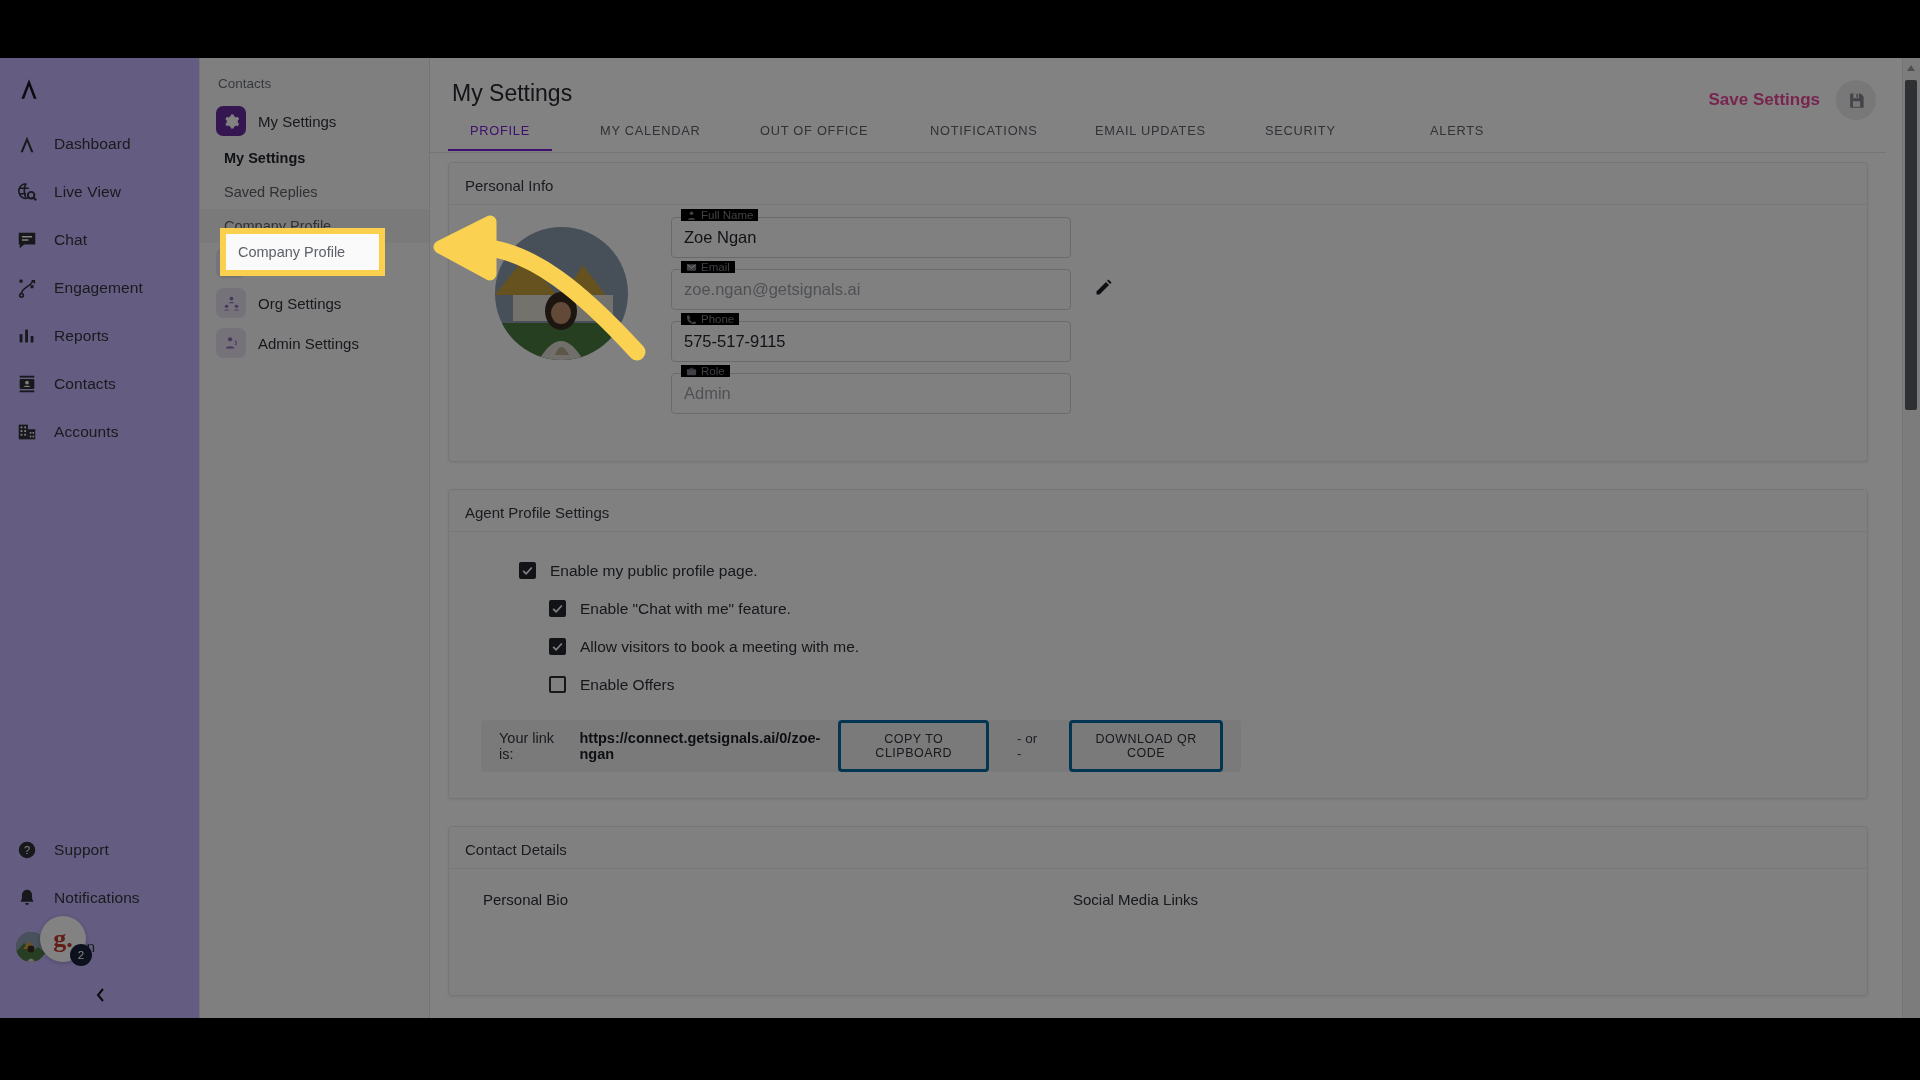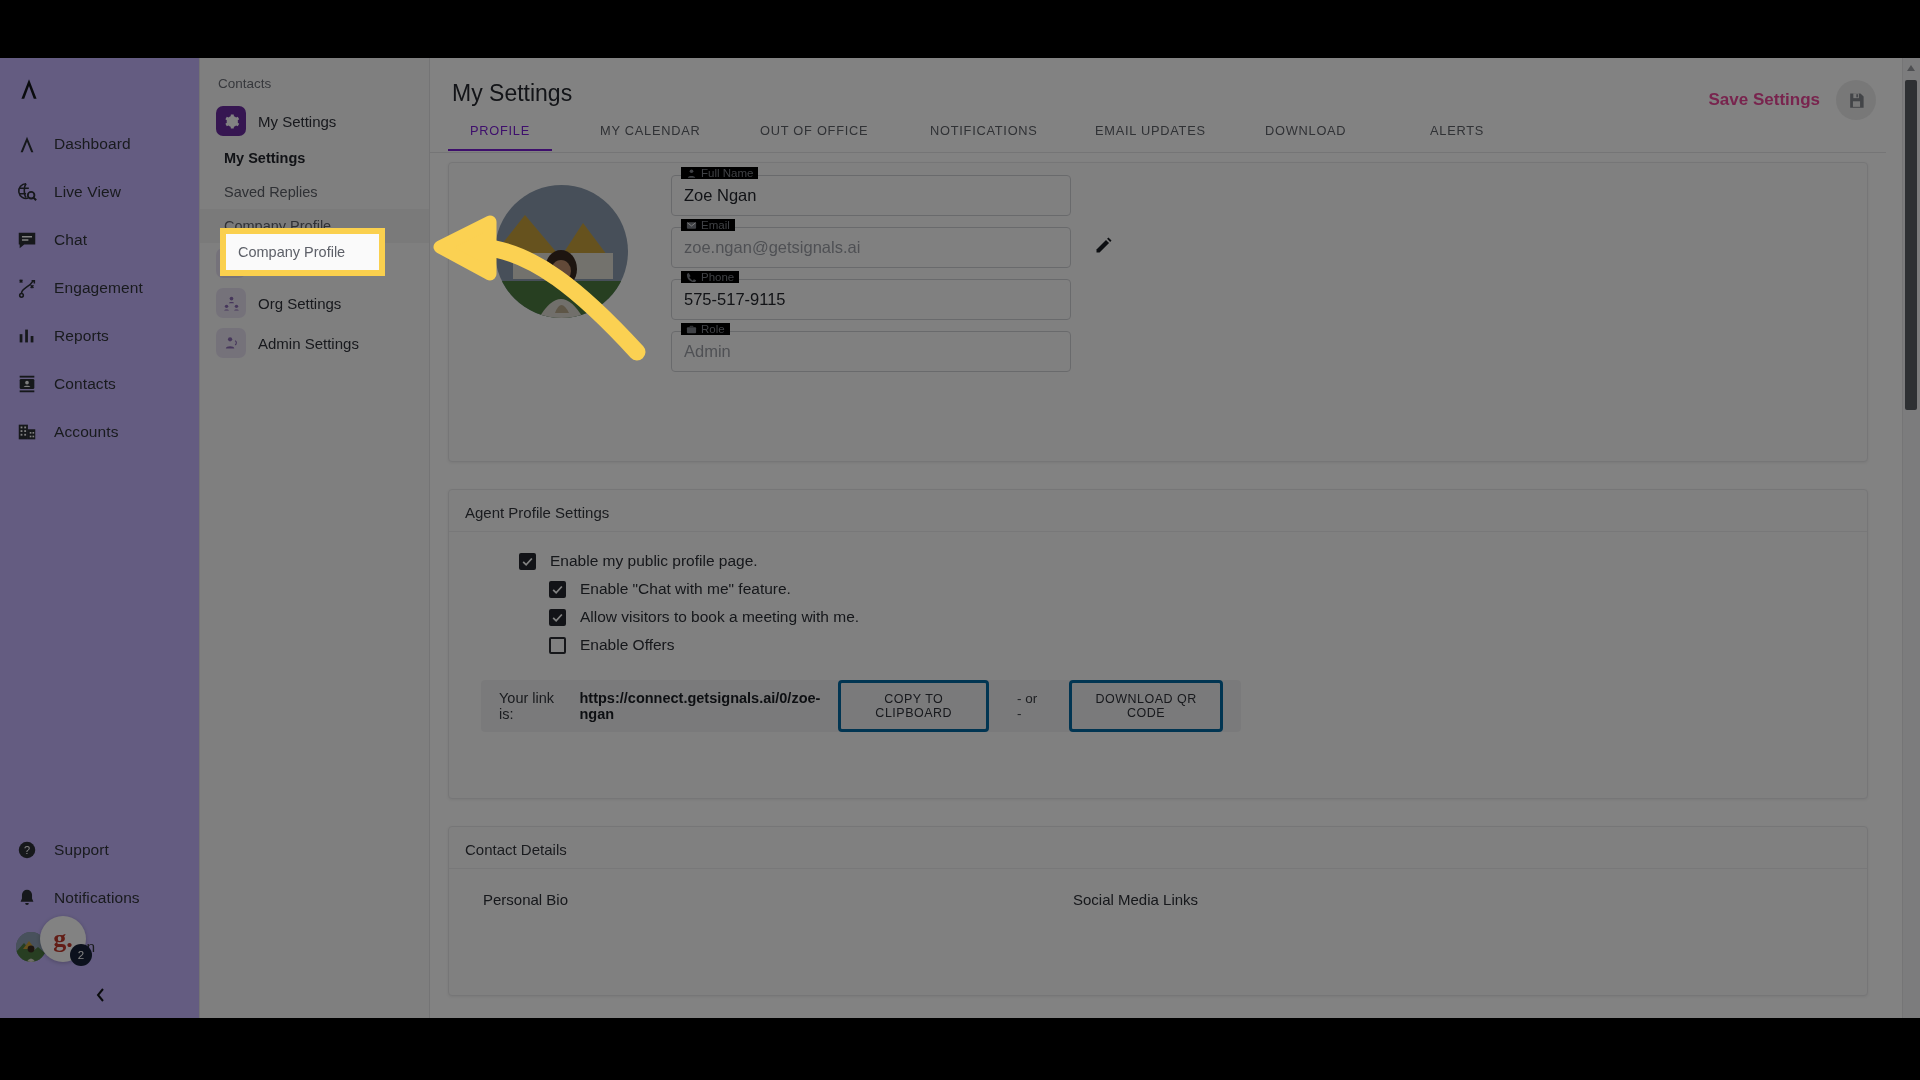--- a/index.html
+++ b/index.html
@@ -65,21 +65,21 @@
   .pphoto{position:absolute;left:46px;top:22px;width:133px;height:133px;border-radius:50%;overflow:hidden;}
   .fields{position:absolute;left:222px;top:12px;width:400px;}
   .fl{position:relative;margin-bottom:11px;}
   .fl-box{height:41px;border:1px solid #cfd0d4;border-radius:4px;box-sizing:border-box;display:flex;align-items:center;padding:0 12px;font-size:16.5px;color:#24272d;background:transparent;}
   .fl-box.muted{color:#9b9ea5;}
   .fl-lab{position:absolute;left:10px;top:-8px;background:#000000;padding:0 5px;font-size:11.5px;color:#7d8087;display:flex;align-items:center;gap:4px;}
   .pencil{position:absolute;left:645px;top:72px;color:#1b1e24;cursor:pointer;}
 
   
   #card2{top:336px;height:310px;}
-  .cb-row{display:flex;align-items:flex-end;margin-top:10px;cursor:pointer;padding-left:38px;}
+  .cb-row{display:flex;align-items:flex-start;margin-top:20px;cursor:pointer;padding-left:38px;}
   .cb{width:17px;height:17px;border:2px solid #2b2e34;border-radius:2px;box-sizing:border-box;flex:none;display:flex;align-items:center;justify-content:center;}
   .cb.on{background:#24272d;border-color:#24272d;}
   .cb-lbl{font-size:15.5px;color:#2c2f36;margin-left:14px;}
 
   .linkbar{margin:26px 0 0 32px;width:760px;height:52px;background:#f0f0f1;border-radius:4px;display:flex;align-items:center;padding:0 18px;box-sizing:border-box;}
   .linkbar .t{font-size:14.5px;color:#33363d;}
   .linkbar .u{font-size:14.5px;color:#1b1e24;font-weight:bold;margin-left:18px;}
   .lbtn{border:3px solid #0369a1;border-radius:4px;background:transparent;font-size:12.5px;letter-spacing:.5px;color:#2f323a;
         padding:9px 13px;cursor:pointer;font-family:"Liberation Sans",sans-serif;}
   .orsep{font-size:13.5px;color:#3a3d44;margin:0 28px;}
@@ -305,27 +305,28 @@
         </svg>
       </span>
     </div>
 
     <div class="tabs">
       <div class="tab active" style="left:40px">PROFILE</div>
       <div class="tab" style="left:170px">MY CALENDAR</div>
       <div class="tab" style="left:330px">OUT OF OFFICE</div>
       <div class="tab" style="left:500px">NOTIFICATIONS</div>
       <div class="tab" style="left:665px">EMAIL UPDATES</div>
-      <div class="tab" style="left:835px">DOWNLOAD</div>
+      <div class="tab" style="left:835px">SECURITY</div>
       <div class="tab" style="left:1000px">ALERTS</div>
     </div>
 
     <div class="scroll">
 
       <div class="card" id="card1">
+        <div class="card-h">Personal Info</div>
         <div class="pi-body">
           <div class="pphoto">
             <svg width="133" height="133" viewBox="0 0 133 133">
               <rect width="133" height="133" fill="#8c9cae"></rect>
               <path d="M0 68 L30 30 L62 68 Z" fill="#c9a23c"></path>
               <path d="M62 78 L88 38 L118 78 Z" fill="#c9a23c"></path>
               <rect x="18" y="68" width="100" height="26" fill="#e2dfd6"></rect>
               <path d="M0 96 L133 96 L133 133 L0 133 Z" fill="#4e7d42"></path>
               <ellipse cx="66" cy="84" rx="16" ry="19" fill="#3a2a20"></ellipse>
               <ellipse cx="66" cy="86" rx="10" ry="11" fill="#c08f6e"></ellipse>

